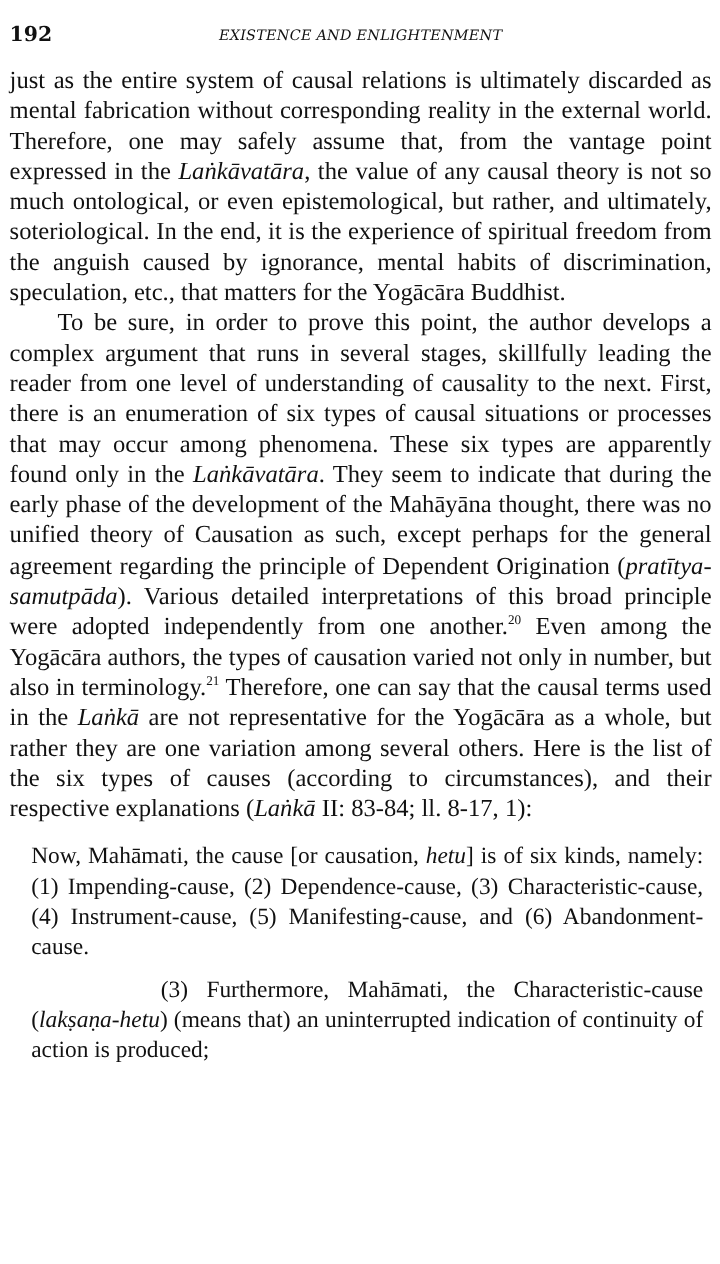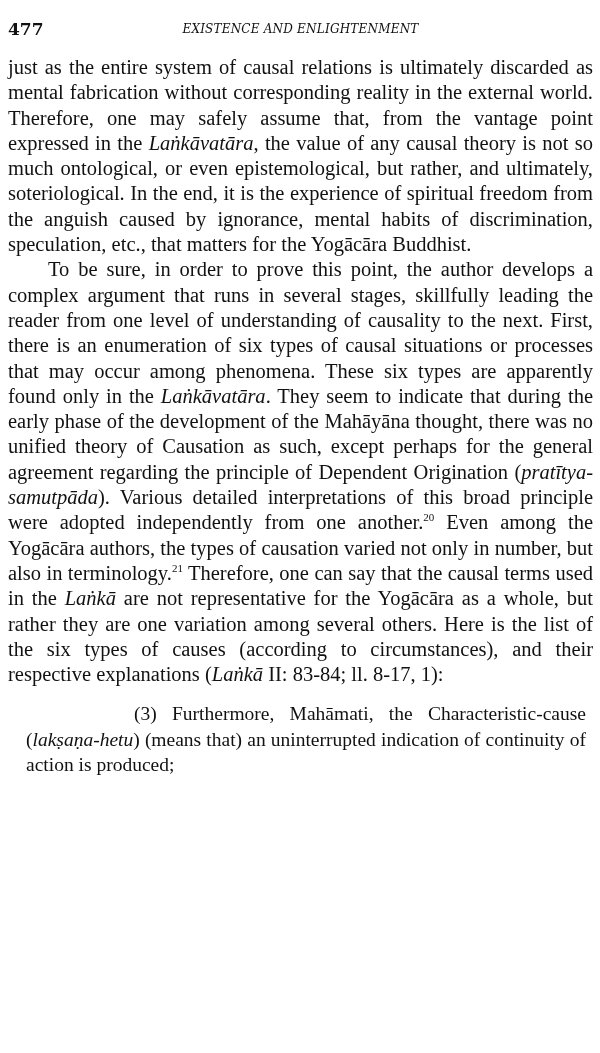--- a/index.html
+++ b/index.html
@@ -34,24 +34,25 @@
   .quote p { margin-bottom: 10px; }
   .quote p.q-sub { text-indent: 108px; }
   sup { font-size: 11px; line-height: 0; vertical-align: super; }
   i { font-style: italic; }
   .gap { height: 14px; }
 </style>
 </head>
 <body>
 
 <div class="header">
-  <span class="page-num">477</span>
+  <span class="page-num">192</span>
   <span class="running-head">EXISTENCE AND ENLIGHTENMENT</span>
 </div>
 
 <div class="body-text">
   <p>just as the entire system of causal relations is ultimately discarded as mental fabrication without corresponding reality in the external world. Therefore, one may safely assume that, from the vantage point expressed in the <i>Laṅkāvatāra</i>, the value of any causal theory is not so much ontological, or even epistemological, but rather, and ultimately, soteriological. In the end, it is the experience of spiritual freedom from the anguish caused by ignorance, mental habits of discrimination, speculation, etc., that matters for the Yogācāra Buddhist.</p>
   <p class="indent">To be sure, in order to prove this point, the author develops a complex argument that runs in several stages, skillfully leading the reader from one level of understanding of causality to the next. First, there is an enumeration of six types of causal situations or processes that may occur among phenomena. These six types are apparently found only in the <i>Laṅkāvatāra</i>. They seem to indicate that during the early phase of the development of the Mahāyāna thought, there was no unified theory of Causation as such, except perhaps for the general agreement regarding the principle of Dependent Origination (<i>pratītya-samutpāda</i>). Various detailed interpretations of this broad principle were adopted independently from one another.<sup>20</sup> Even among the Yogācāra authors, the types of causation varied not only in number, but also in terminology.<sup>21</sup> Therefore, one can say that the causal terms used in the <i>Laṅkā</i> are not representative for the Yogācāra as a whole, but rather they are one variation among several others. Here is the list of the six types of causes (according to circumstances), and their respective explanations (<i>Laṅkā</i> II: 83-84; ll. 8-17, 1):</p>
   <div class="gap"></div>
   <div class="quote">
+    <p>Now, Mahāmati, the cause [or causation, <i>hetu</i>] is of six kinds, namely: (1) Impending-cause, (2) Dependence-cause, (3) Characteristic-cause, (4) Instrument-cause, (5) Manifesting-cause, and (6) Abandonment-cause.</p>
     <p class="q-sub">(3) Furthermore, Mahāmati, the Characteristic-cause (<i>lakṣaṇa-hetu</i>) (means that) an uninterrupted indication of continuity of action is produced;</p>
   </div>
 </div>
 
 </body></html>

